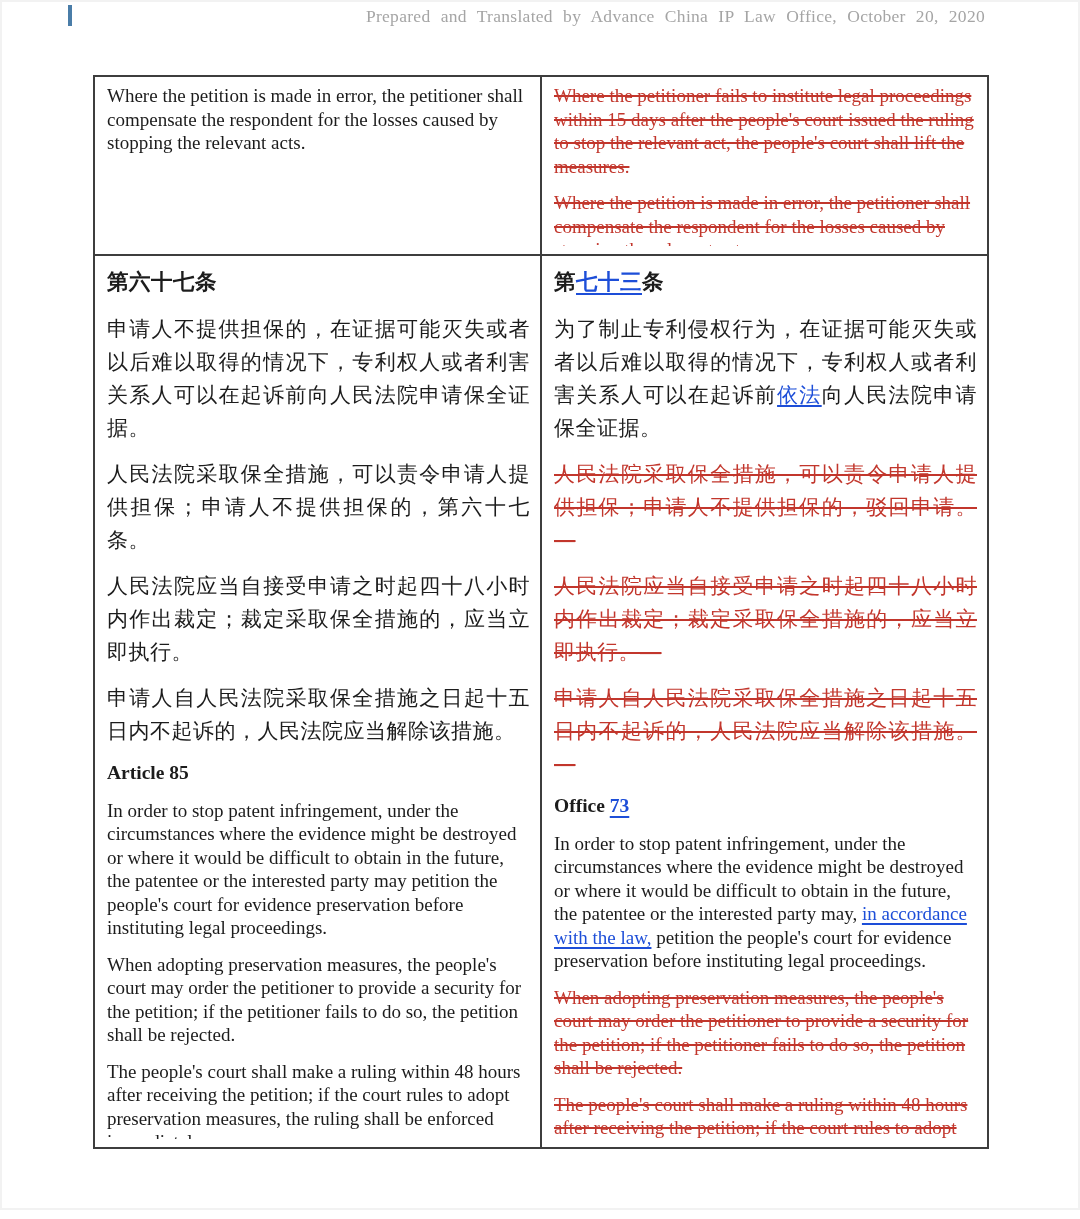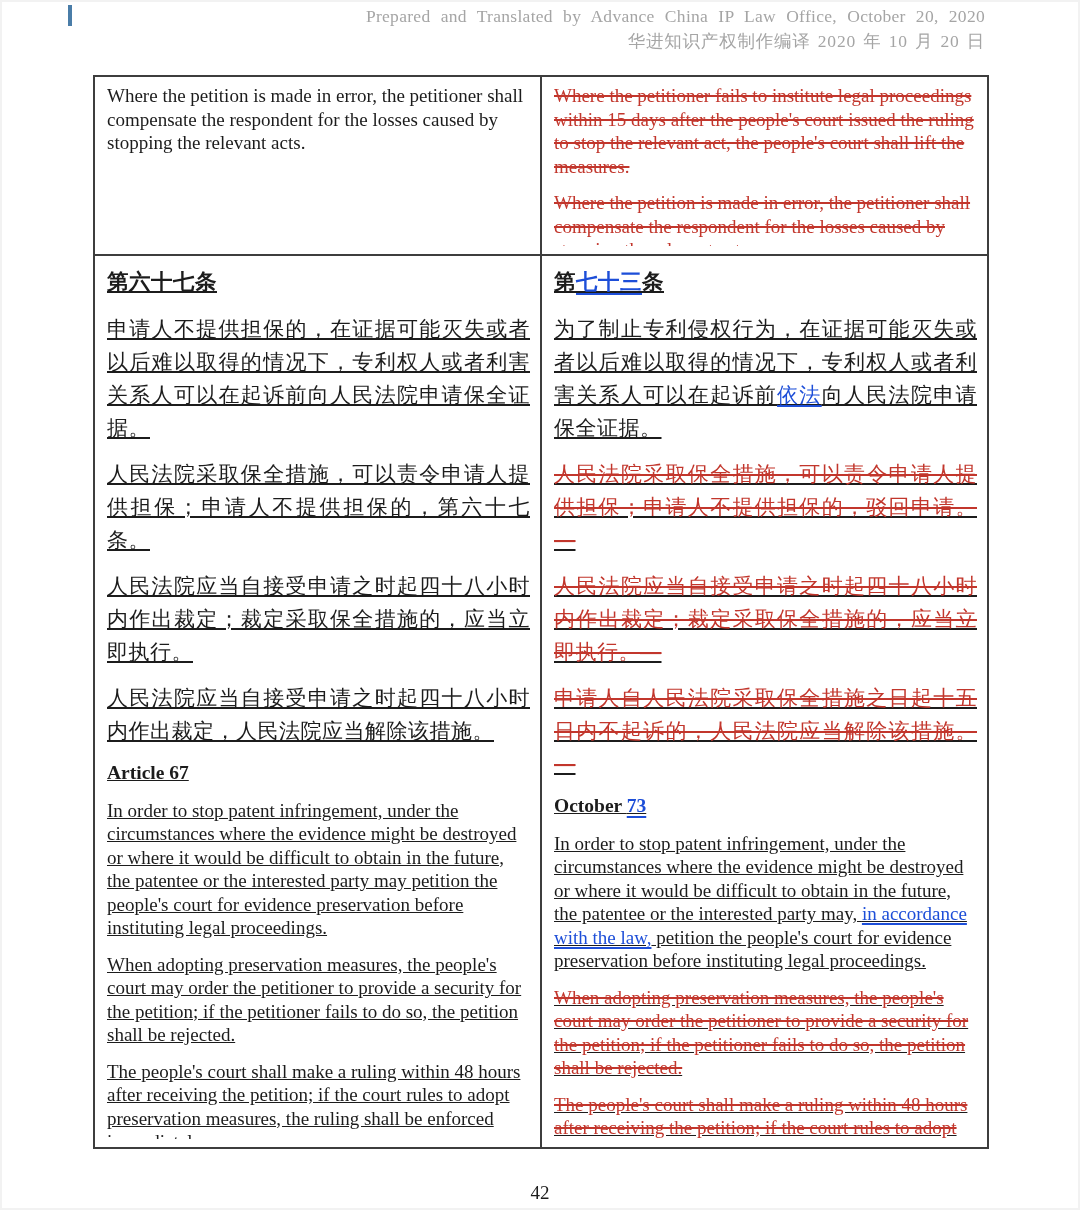--- a/index.html
+++ b/index.html
@@ -32,21 +32,21 @@
   }
   .doc-table td{
     border:2px solid #3d3d3d;
     vertical-align:top;
     padding:7px 10px 8px 12px;
     width:50%;
     margin-left:48px;
   }
   .cell-inner{overflow:hidden;}
   .row-1 .cell-inner{height:162px;}
-  .row-2 .cell-inner{height:876px;text-decoration:underline;}
+  .row-2 .cell-inner{height:876px;}
   .blk{margin:0 0 13px 0;}
   .blk:last-child{margin-bottom:0;}
   .blk.cn{font-size:21px;line-height:33px;text-align:justify;letter-spacing:.5px;}
   .blk.en{font-size:19px;line-height:23.5px;}
   .blk.h{margin-top:3px;margin-bottom:14px;}
   .blk.h.cn{font-size:21.5px;}
   .blk.h.en{font-size:19.5px;}
   .run-b{font-weight:bold;}
   .run-del{
     color:#c2362c;
@@ -67,21 +67,20 @@
 </style>
 </head>
 <body>
 
 <div class="page">
 
   <div class="accent-bar"></div>
 
   <div class="header">
     <div class="header-l1">Prepared and Translated by Advance China IP Law Office, October 20, 2020</div>
-    <div class="header-l2">华进知识产权制作编译 2020 年 10 月 20 日</div>
   </div>
 
   <table class="doc-table">
     <tbody>
       <tr class="row-1">
         <td>
           <div class="cell-inner">
               <p class="blk en"><span>Where the petition is made in error, the petitioner shall compensate the respondent for the losses caused by stopping the relevant acts.</span></p>
             </div>
         </td>
@@ -92,40 +91,39 @@
             </div>
         </td>
       </tr>
       <tr class="row-2">
         <td>
           <div class="cell-inner">
               <p class="blk h cn"><span class="run-b">第六十七条</span></p>
               <p class="blk cn"><span>申请人不提供担保的，在证据可能灭失或者以后难以取得的情况下，专利权人或者利害关系人可以在起诉前向人民法院申请保全证据。</span></p>
               <p class="blk cn"><span>人民法院采取保全措施，可以责令申请人提供担保；申请人不提供担保的，第六十七条。</span></p>
               <p class="blk cn"><span>人民法院应当自接受申请之时起四十八小时内作出裁定；裁定采取保全措施的，应当立即执行。</span></p>
-              <p class="blk cn"><span>人民法院应当自接受申请之时起四十八小时内作出裁定，人民法院应当解除该措施。</span></p>
-              <p class="blk h en"><span class="run-b">Article 67</span></p>
+              <p class="blk cn"><span>申请人自人民法院采取保全措施之日起十五日内不起诉的，人民法院应当解除该措施。</span></p>
+              <p class="blk h en"><span class="run-b">Article 85</span></p>
               <p class="blk en"><span>In order to stop patent infringement, under the circumstances where the evidence might be destroyed or where it would be difficult to obtain in the future, the patentee or the interested party may petition the people's court for evidence preservation before instituting legal proceedings.</span></p>
               <p class="blk en"><span>When adopting preservation measures, the people's court may order the petitioner to provide a security for the petition; if the petitioner fails to do so, the petition shall be rejected.</span></p>
               <p class="blk en"><span>The people's court shall make a ruling within 48 hours after receiving the petition; if the court rules to adopt preservation measures, the ruling shall be enforced immediately.</span></p>
               <p class="blk en"><span>Where the petitioner fails to institute legal proceedings within 15 days after the people's court adopted the preservation measures, the people's court shall lift the measures.</span></p>
             </div>
         </td>
         <td>
           <div class="cell-inner">
               <p class="blk h cn"><span class="run-b">第</span><span class="run-b run-ins">七十三</span><span class="run-b">条</span></p>
               <p class="blk cn"><span>为了制止专利侵权行为，在证据可能灭失或者以后难以取得的情况下，专利权人或者利害关系人可以在起诉前</span><span class="run-ins">依法</span><span>向人民法院申请保全证据。</span></p>
               <p class="blk cn"><span class="run-del">人民法院采取保全措施，可以责令申请人提供担保；申请人不提供担保的，驳回申请。—</span></p>
               <p class="blk cn"><span class="run-del">人民法院应当自接受申请之时起四十八小时内作出裁定；裁定采取保全措施的，应当立即执行。—</span></p>
               <p class="blk cn"><span class="run-del">申请人自人民法院采取保全措施之日起十五日内不起诉的，人民法院应当解除该措施。—</span></p>
-              <p class="blk h en"><span class="run-b">October </span><span class="run-b run-ins">73</span></p>
+              <p class="blk h en"><span class="run-b">Office </span><span class="run-b run-ins">73</span></p>
               <p class="blk en"><span>In order to stop patent infringement, under the circumstances where the evidence might be destroyed or where it would be difficult to obtain in the future, the patentee or the interested party may, </span><span class="run-ins">in accordance with the law,</span><span> petition the people's court for evidence preservation before instituting legal proceedings.</span></p>
               <p class="blk en"><span class="run-del">When adopting preservation measures, the people's court may order the petitioner to provide a security for the petition; if the petitioner fails to do so, the petition shall be rejected.</span></p>
               <p class="blk en"><span class="run-del">The people's court shall make a ruling within 48 hours after receiving the petition; if the court rules to adopt preservation measures, the ruling shall be enforced immediately.</span></p>
             </div>
         </td>
       </tr>
     </tbody>
   </table>
 
-  <div class="page-number">42</div>
 
 </div>
 
 </body></html>

